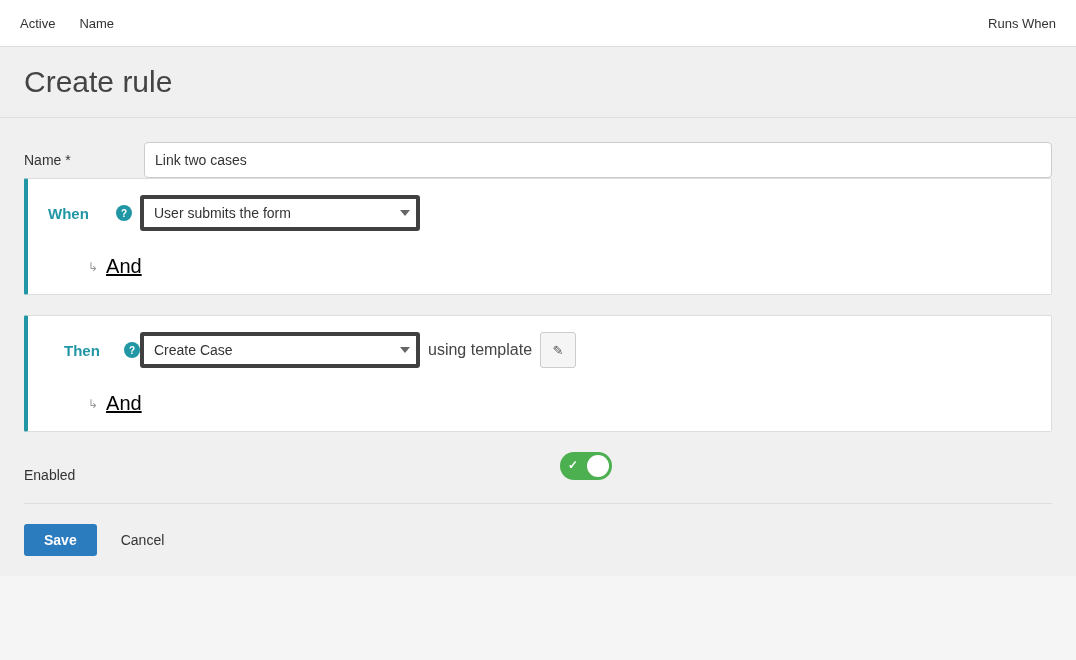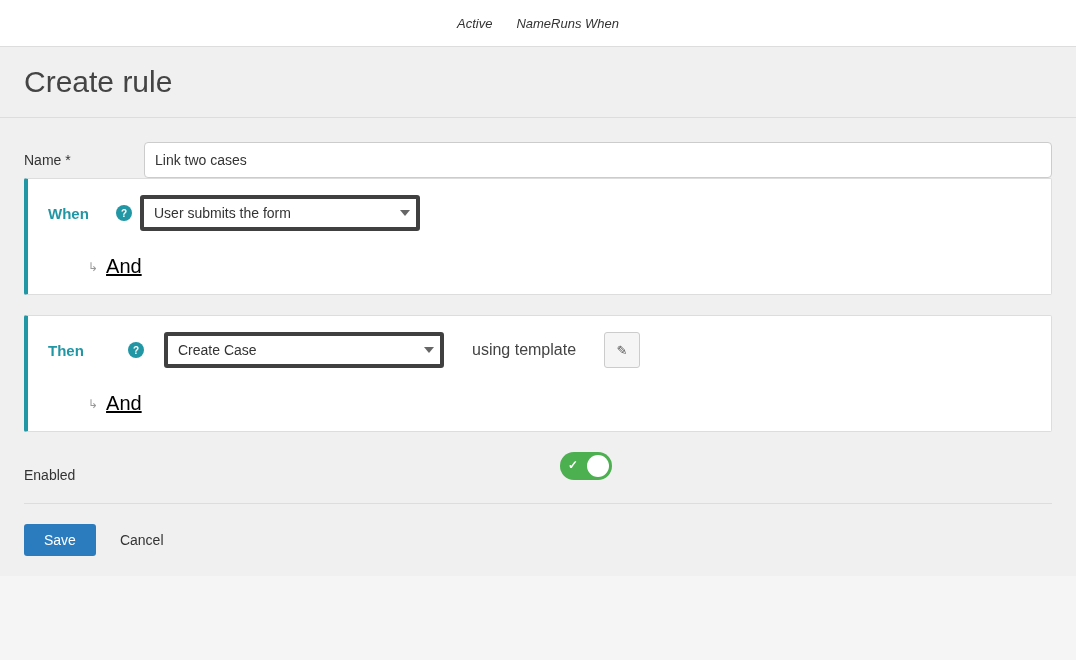--- a/index.html
+++ b/index.html
@@ -11,24 +11,23 @@
       width: 1076px;
       min-height: 660px;
     }
 
     
     .top-bar {
       background: #fff;
       border-bottom: 1px solid #ddd;
       display: flex;
       align-items: center;
-      justify-content: center;
+      justify-content: space-between;
       padding: 0 20px;
       height: 47px;
-      font-style: italic;
     }
     .top-bar-left {
       display: flex;
       gap: 24px;
     }
     .top-bar-item {
       font-size: 13px;
       color: #333;
       font-weight: 500;
     }
@@ -152,22 +151,22 @@
       border-left: 5px solid transparent;
       border-right: 5px solid transparent;
       border-top: 6px solid #666;
       pointer-events: none;
     }
 
     
     .then-header {
       display: flex;
       align-items: center;
-      padding: 16px 20px;
-      gap: 20px;
+      padding: 16px 36px;
+      gap: 0;
       flex-wrap: wrap;
     }
 
     .using-template-text {
       font-size: 16px;
       color: #444;
       padding: 0 8px;
     }
 
     .edit-btn {
@@ -282,21 +281,21 @@
       background: #f0f0f0;
     }
     .btn-save {
       background: #2b7cbf;
       color: #fff;
       border: none;
       border-radius: 3px;
       padding: 8px 20px;
       font-size: 14px;
       cursor: pointer;
-      font-weight: 400;
+      font-weight: 700;
     }
     .btn-cancel {
       background: transparent;
       color: #333;
       border: none;
       padding: 8px 12px;
       font-size: 14px;
       cursor: pointer;
     }
 

